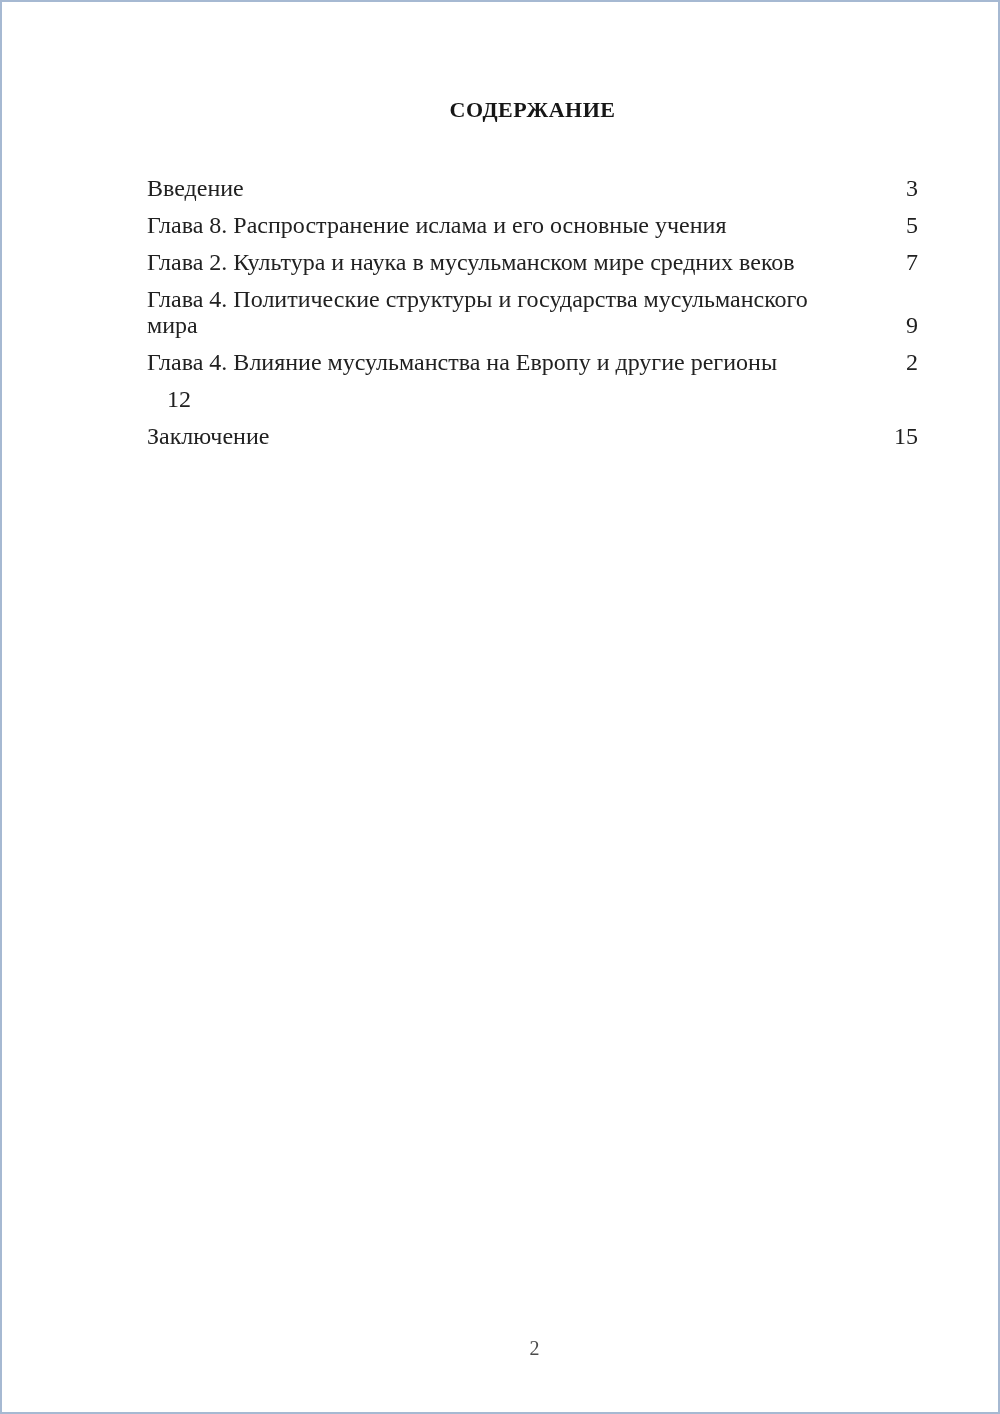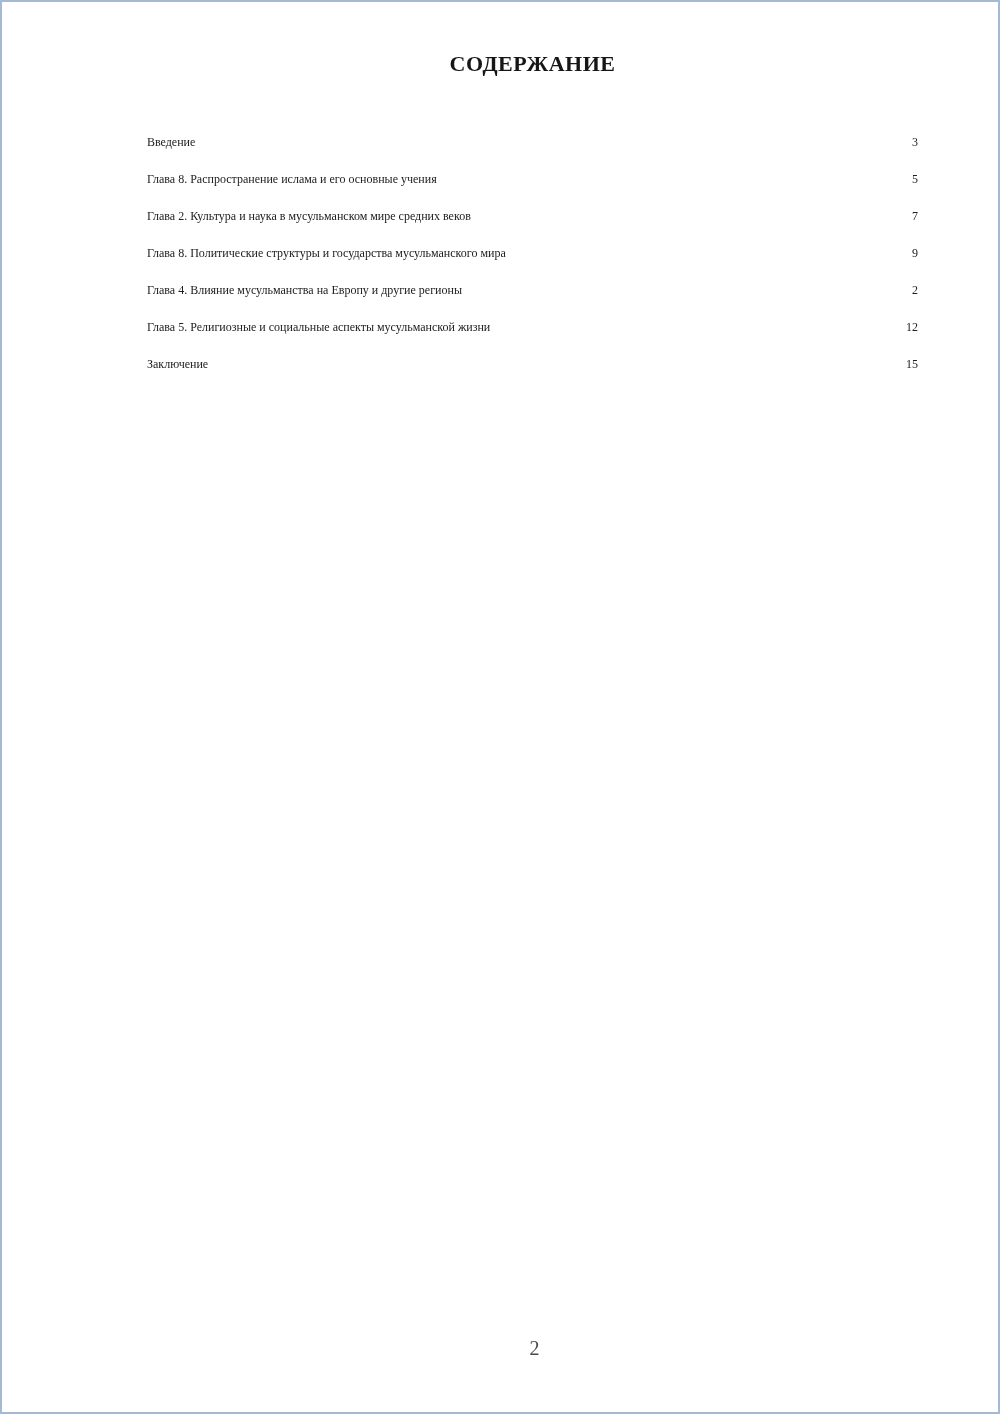--- a/index.html
+++ b/index.html
@@ -13,39 +13,39 @@
     font-family: "Liberation Serif", "DejaVu Serif", serif;
     color: #212121;
   }
   .page {
     box-sizing: border-box;
     width: 1000px;
     height: 1414px;
     border: 2px solid #a6b9d2;
     background: #ffffff;
     position: relative;
-    padding-top: 49px;
+    padding-top: 95px;
   }
   .doc-title {
     margin: 0 80px 0 145px;
     text-align: center;
     font-size: 22px;
     font-weight: bold;
     letter-spacing: 0.5px;
     color: #161616;
   }
   .toc {
     margin: 52px 80px 0 145px; 
   }
   .toc-row {
     display: flex;
     justify-content: space-between;
     align-items: flex-end;
     margin-bottom: 11px;
-    font-size: 12px;
+    font-size: 24px;
     line-height: 26px;
   }
   .toc-title {
     max-width: 690px;
   }
   .toc-page {
     white-space: nowrap;
     padding-left: 20px;
   }
   .page-number {
@@ -76,31 +76,30 @@
       <span class="toc-title">Глава 8. Распространение ислама и его основные учения</span>
       <span class="toc-page">5</span>
     </div>
 
     <div class="toc-row">
       <span class="toc-title">Глава 2. Культура и наука в мусульманском мире средних веков</span>
       <span class="toc-page">7</span>
     </div>
 
     <div class="toc-row">
-      <span class="toc-title">Глава 8. Политические структуры и государства мусульманского мира</span>
+      <span class="toc-title">Глава 4. Политические структуры и государства мусульманского мира</span>
       <span class="toc-page">9</span>
     </div>
 
     <div class="toc-row">
       <span class="toc-title">Глава 4. Влияние мусульманства на Европу и другие регионы</span>
       <span class="toc-page">2</span>
     </div>
 
     <div class="toc-row">
-      <span class="toc-title">Глава 5. Религиозные и социальные аспекты мусульманской жизни</span>
       <span class="toc-page">12</span>
     </div>
 
     <div class="toc-row">
       <span class="toc-title">Заключение</span>
       <span class="toc-page">15</span>
     </div>
 
 
   </div>

